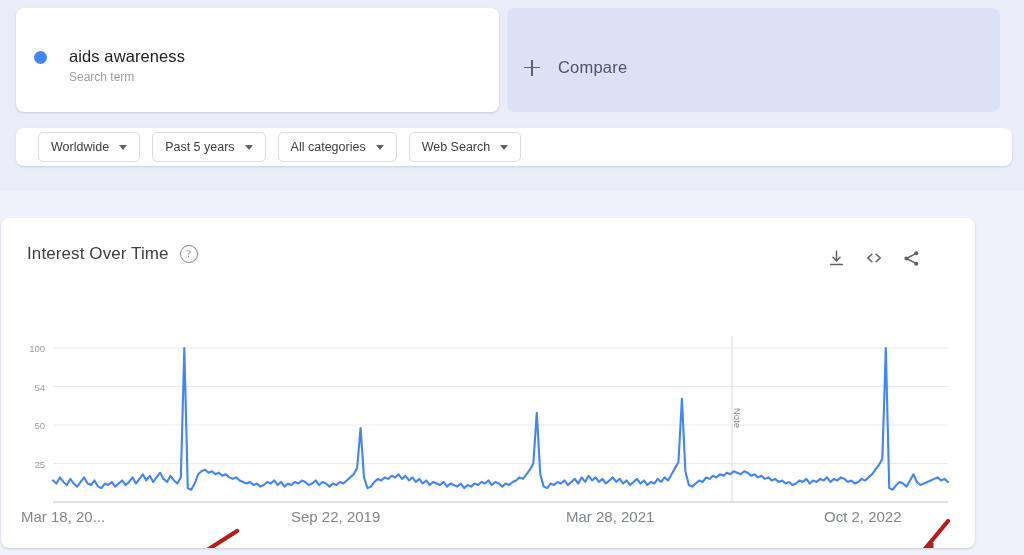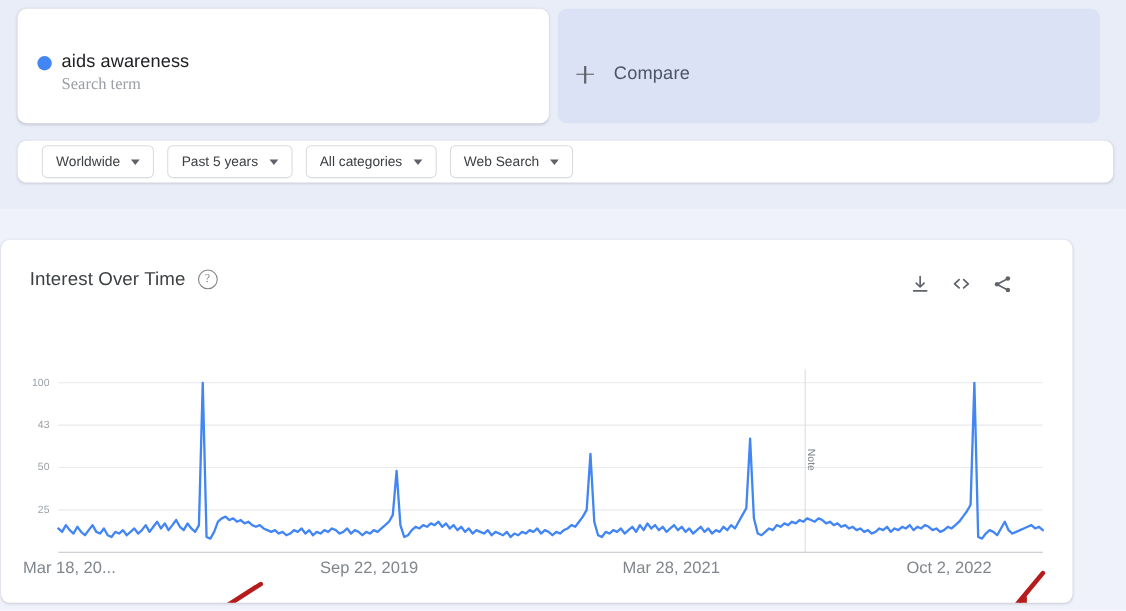--- a/index.html
+++ b/index.html
@@ -36,43 +36,42 @@
     border-radius: 8px;
     box-shadow: 0 1px 2px rgba(60,64,67,.12), 0 1px 3px rgba(60,64,67,.08);
     position: relative;
   }
   .term-inner {
     position: absolute;
     left: 18px;
     top: 38px;
     display: flex;
     align-items: flex-start;
-    gap: 9px;
+    gap: 22px;
   }
   .term-dot {
     width: 13px;
     height: 13px;
     border-radius: 50%;
     background: #4285f4;
     margin-top: 5px;
     flex: none;
   }
   .term-text-wrap { display: flex; flex-direction: column; }
   .term-title {
     font-size: 16.5px;
     color: #202124;
     line-height: 20px;
     letter-spacing: .1px;
   }
   .term-sub {
-    font-size: 15px;
+    font-size: 12px;
     color: #9aa0a6;
     line-height: 15px;
     margin-top: 4px;
-    font-family: Liberation Serif, serif;
   }
   .compare-card {
     flex: 1;
     background: #dbe2f5;
     border-radius: 8px;
     position: relative;
   }
   .compare-inner {
     position: absolute;
     left: 17px;
@@ -329,21 +328,21 @@
             <polygon points="741,396 760,384 757,397" stroke-width="1"></polygon>
           </g>
           <g>
             <line x1="947" y1="303" x2="923" y2="332"></line>
             <polygon points="916,339 932,325 932,338" stroke-width="1"></polygon>
           </g>
         </g>
       </svg>
 
       <span class="ytick" style="left:10px;  top:130px;">100</span>
-      <span class="ytick" style="left:10px;  top:168.5px;">43</span>
+      <span class="ytick" style="left:10px;  top:168.5px;">54</span>
       <span class="ytick" style="left:10px;  top:207px;">50</span>
       <span class="ytick" style="left:10px;  top:245.5px;">25</span>
 
       <span class="xtick" style="left:20px;">Mar 18, 20...</span>
       <span class="xtick" style="left:290px;text-align:right;">Sep 22, 2019</span>
       <span class="xtick" style="left:565px;">Mar 28, 2021</span>
       <span class="xtick" style="left:823px;">Oct 2, 2022</span>
 
       <span class="note-label" style="left:742px; top:190px;">Note</span>
     </div>

